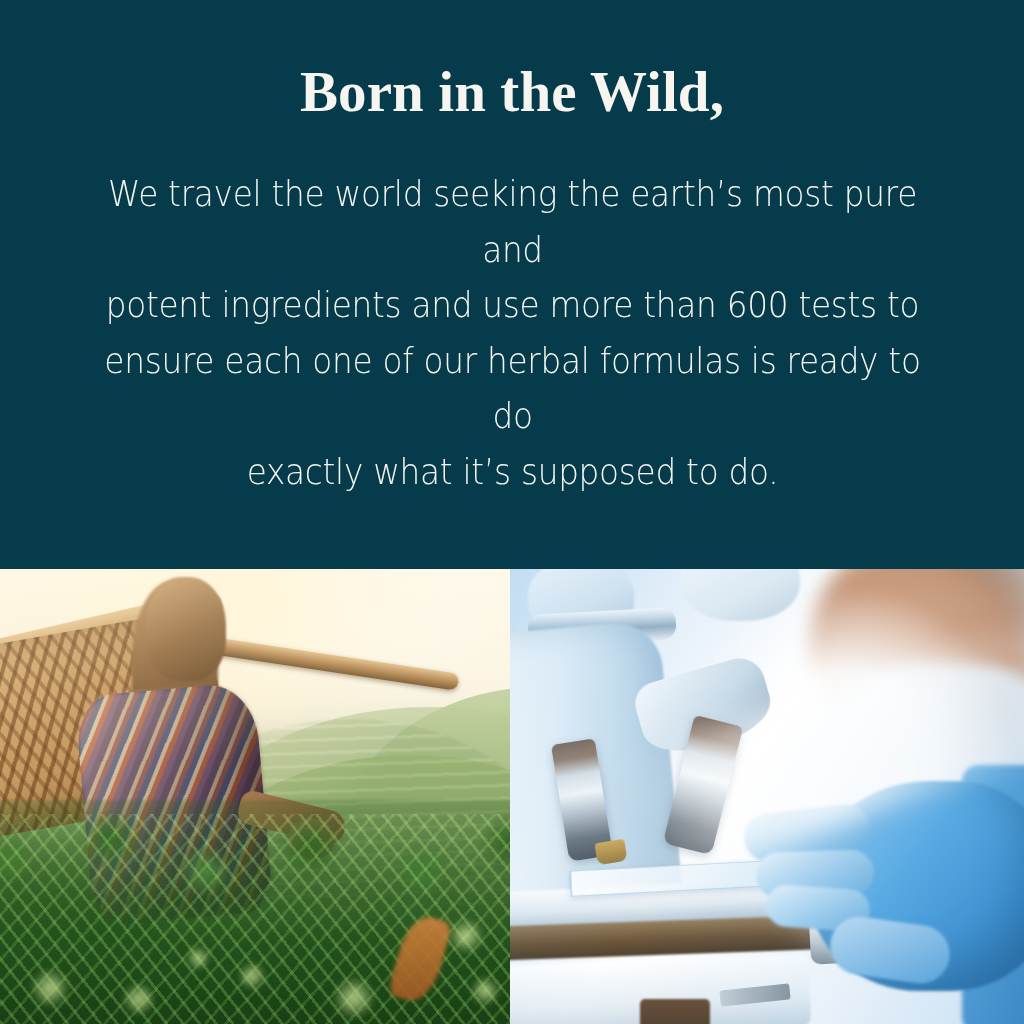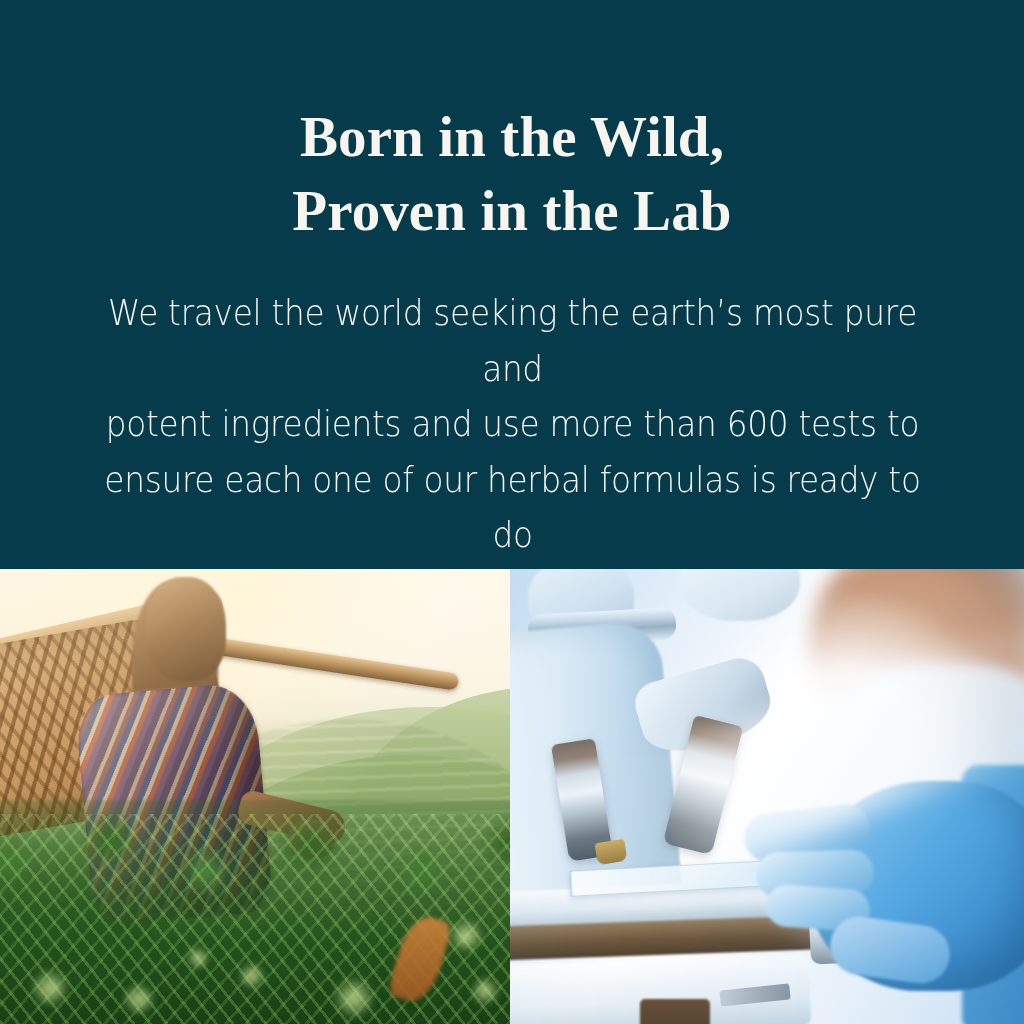--- a/index.html
+++ b/index.html
@@ -16,21 +16,21 @@
     overflow:hidden;
   }
 
   
   #text-panel {
     position:absolute; left:0; top:0;
     width:1024px; height:569px;
     background:#063b4b;
     display:flex; flex-direction:column;
     align-items:center; justify-content:flex-start;
-    padding-top:100px;
+    padding-top:55px;
   }
   #headline {
     font-family:"Liberation Serif", "DejaVu Serif", serif;
     font-weight:700;
     font-size:57px;
     line-height:74px;
     color:#f6f5f0;
     text-align:center;
     letter-spacing:0.1px;
     width:900px;
@@ -448,21 +448,20 @@
 </style>
 </head>
 <body>
 
 <div id="card" style="background: rgb(6, 59, 75);">
 
   <div id="text-panel" style="background: rgb(6, 59, 75);">
 
     <h1 id="headline" style="color: rgb(246, 245, 240);">
       <span class="hl">Born in the Wild,</span>
-      <span class="hl">Proven in the Lab</span>
     </h1>
 
     <p id="body-copy">
       <span style="display: block;">We travel the world seeking the earth’s most pure and</span>
       <span style="display: block;">potent ingredients and use more than 600 tests to</span>
       <span style="display: block;">ensure each one of our herbal formulas is ready to do</span>
       <span style="display: block;">exactly what it’s supposed to do.</span>
     </p>
 
   </div>

